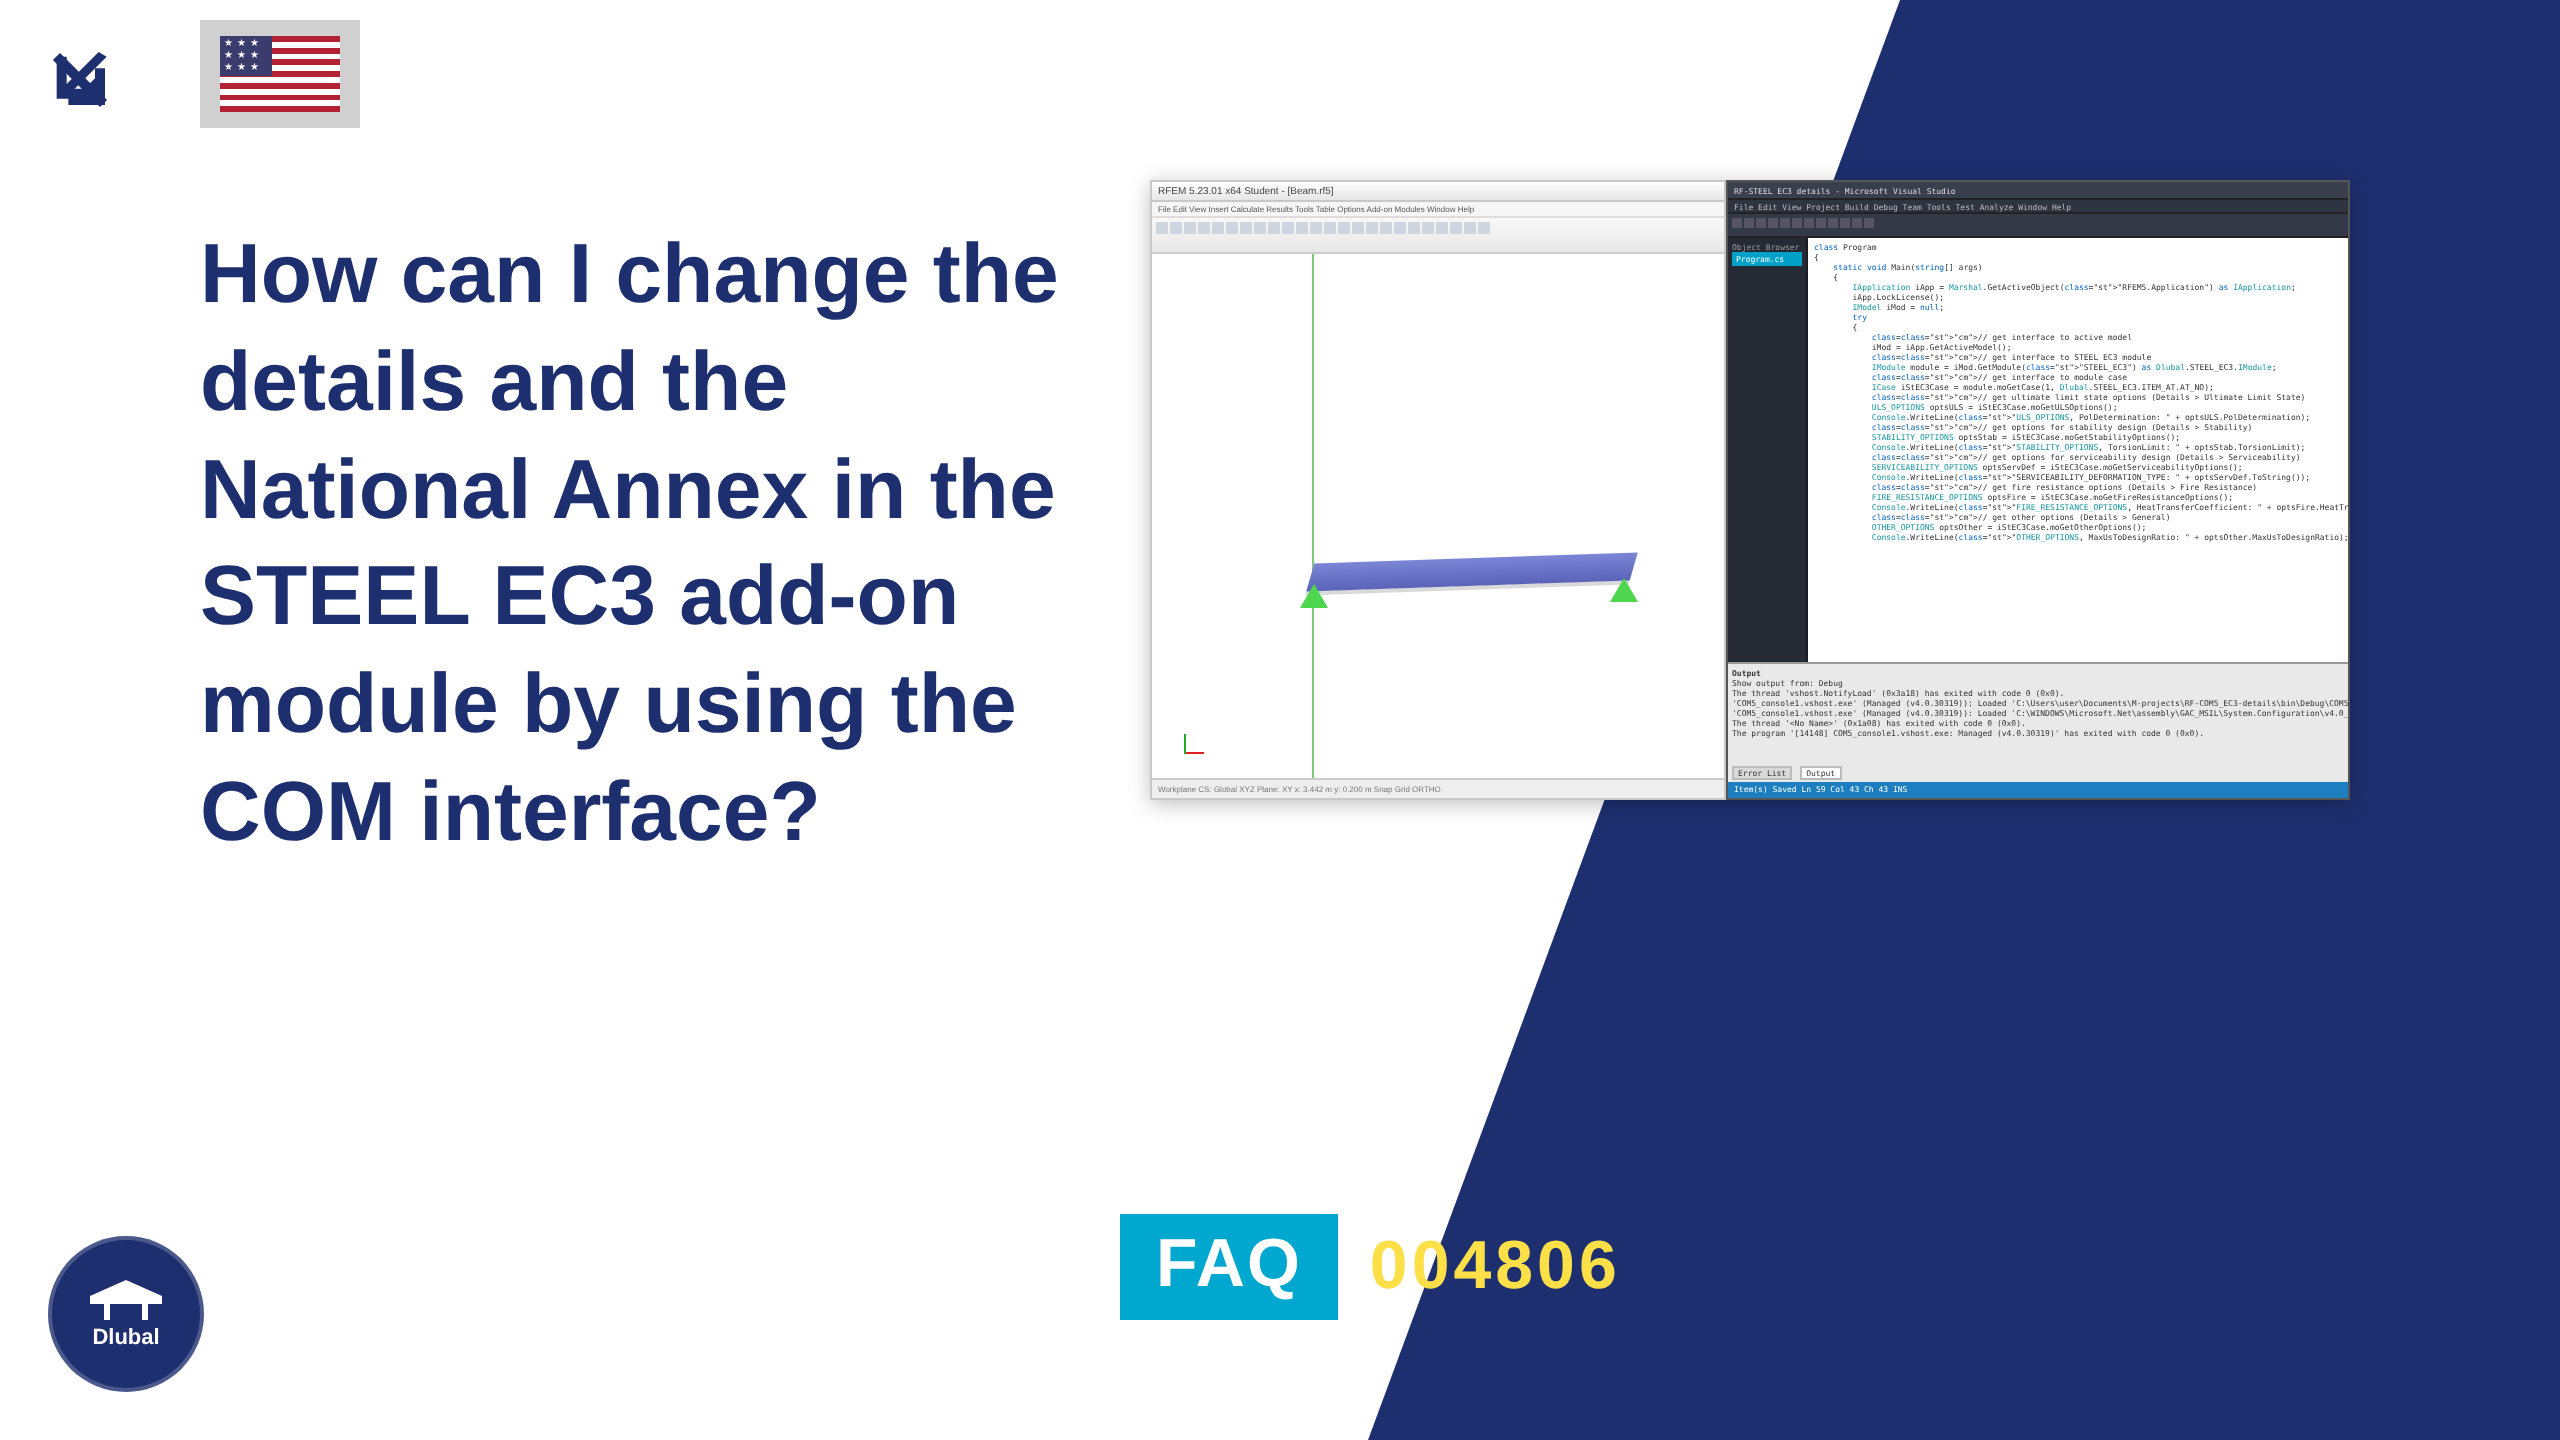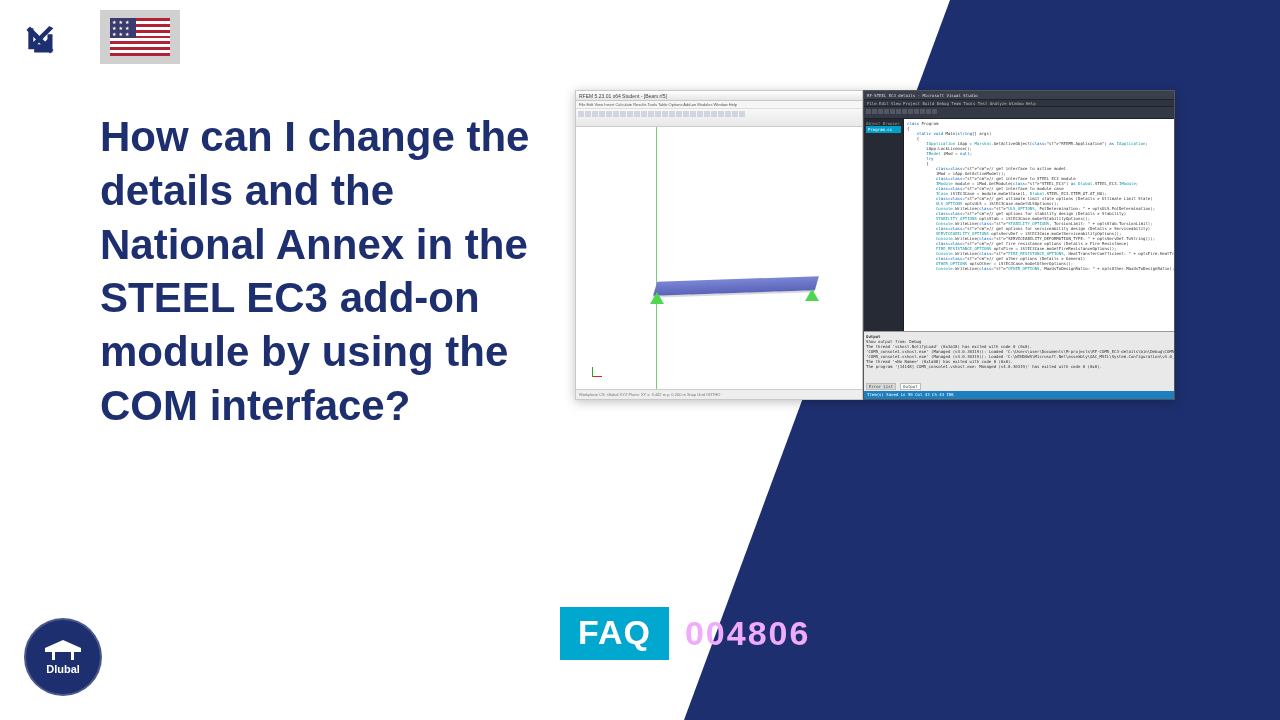--- a/index.html
+++ b/index.html
@@ -258,21 +258,21 @@
   }
   .faq-badge {
     background: #00a7cf;
     color: #ffffff;
     font-weight: 800;
     font-size: 34px;
     padding: 6px 18px 8px;
     letter-spacing: 1px;
   }
   .faq-number {
-    color: #f0abfc;
+    color: #fde047;
     font-size: 34px;
     font-weight: 700;
     letter-spacing: 2px;
   }
 
   
   .dlubal-logo {
     position: absolute;
     left: 24px;
     bottom: 24px;

